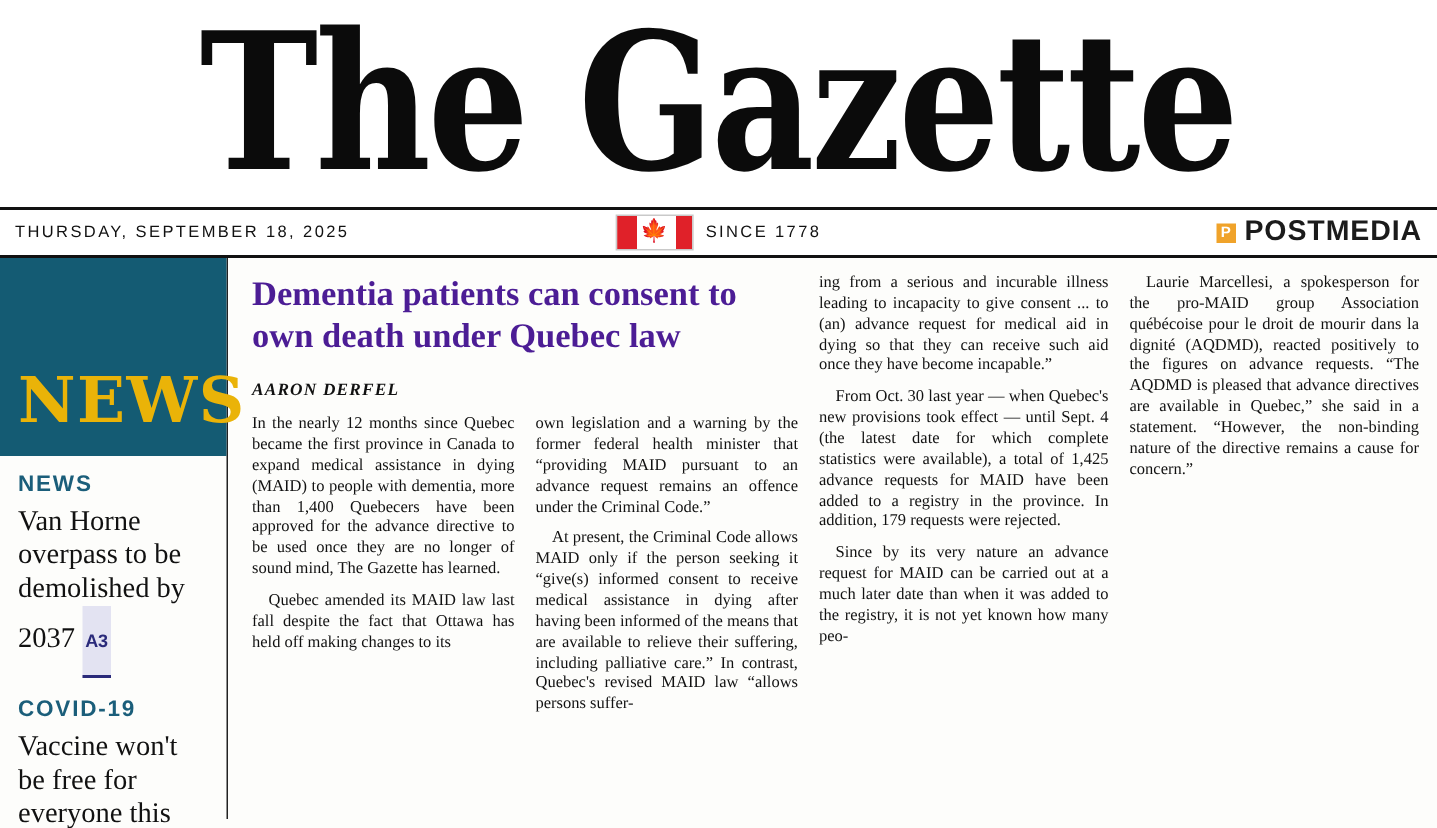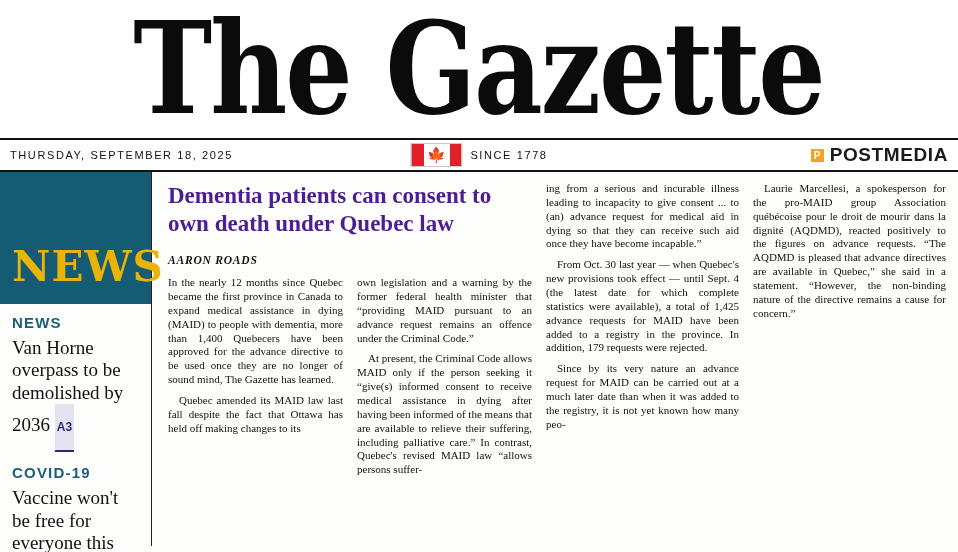--- a/index.html
+++ b/index.html
@@ -255,41 +255,41 @@
   <div class="body-area">
 
     <div class="rail">
       <div class="rail-news">
         <div class="rail-news-label">NEWS</div>
       </div>
 
       <div class="rail-section">
         <div class="rail-kicker">NEWS</div>
         <div class="rail-head">
-          <span>Van Horne overpass to be demolished by 2036</span>
+          <span>Van Horne overpass to be demolished by 2037</span>
           <span class="refpage">A3</span>
         </div>
       </div>
 
       <div class="rail-section">
         <div class="rail-kicker">COVID-19</div>
         <div class="rail-head">
           <span>Vaccine won't be free for everyone this fall</span>
           <span class="refpage">A3</span>
         </div>
       </div>
     </div>
 
     <div class="story">
 
       <div class="cols">
 
         <div class="col col-1">
           <div class="deck">Dementia patients can consent to own death under Quebec law</div>
-          <div class="byline">AARON ROADS</div>
+          <div class="byline">AARON DERFEL</div>
           <div class="subcols">
             <div class="subcol">
               <p class="body first">In the nearly 12 months since Quebec became the first province in Canada to expand medical assistance in dying (MAID) to people with dementia, more than 1,400 Quebecers have been approved for the advance directive to be used once they are no longer of sound mind, The Gazette has learned.</p>
               <p class="body ind">Quebec amended its MAID law last fall despite the fact that Ottawa has held off making changes to its</p>
             </div>
             <div class="subcol">
               <p class="body">own legislation and a warning by the former federal health minister that “providing MAID pursuant to an advance request remains an offence under the Criminal Code.”</p>
               <p class="body ind">At present, the Criminal Code allows MAID only if the person seeking it “give(s) informed consent to receive medical assistance in dying after having been informed of the means that are available to relieve their suffering, including palliative care.” In contrast, Quebec's revised MAID law “allows persons suffer-</p>
             </div>
           </div>

